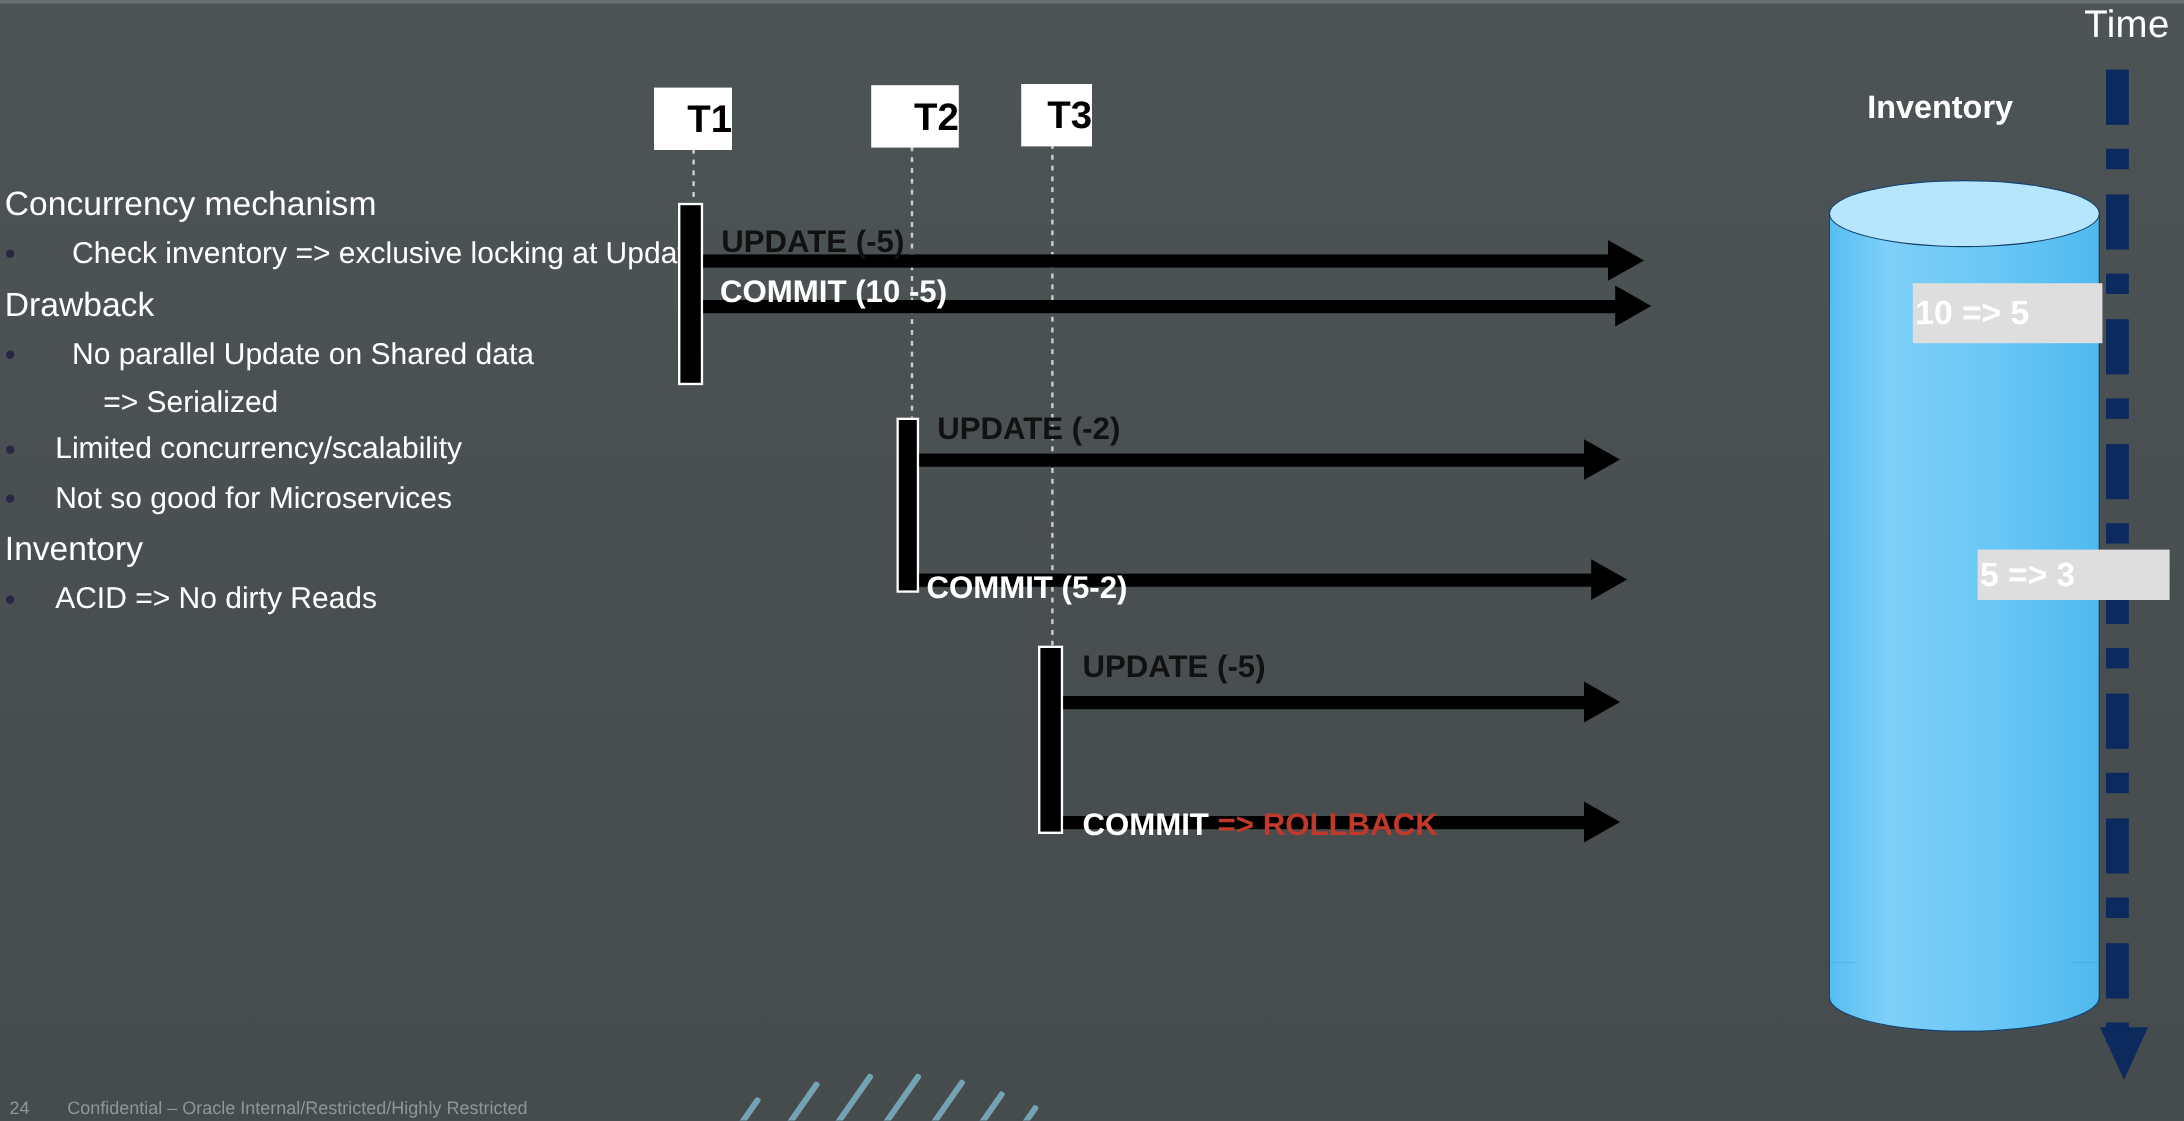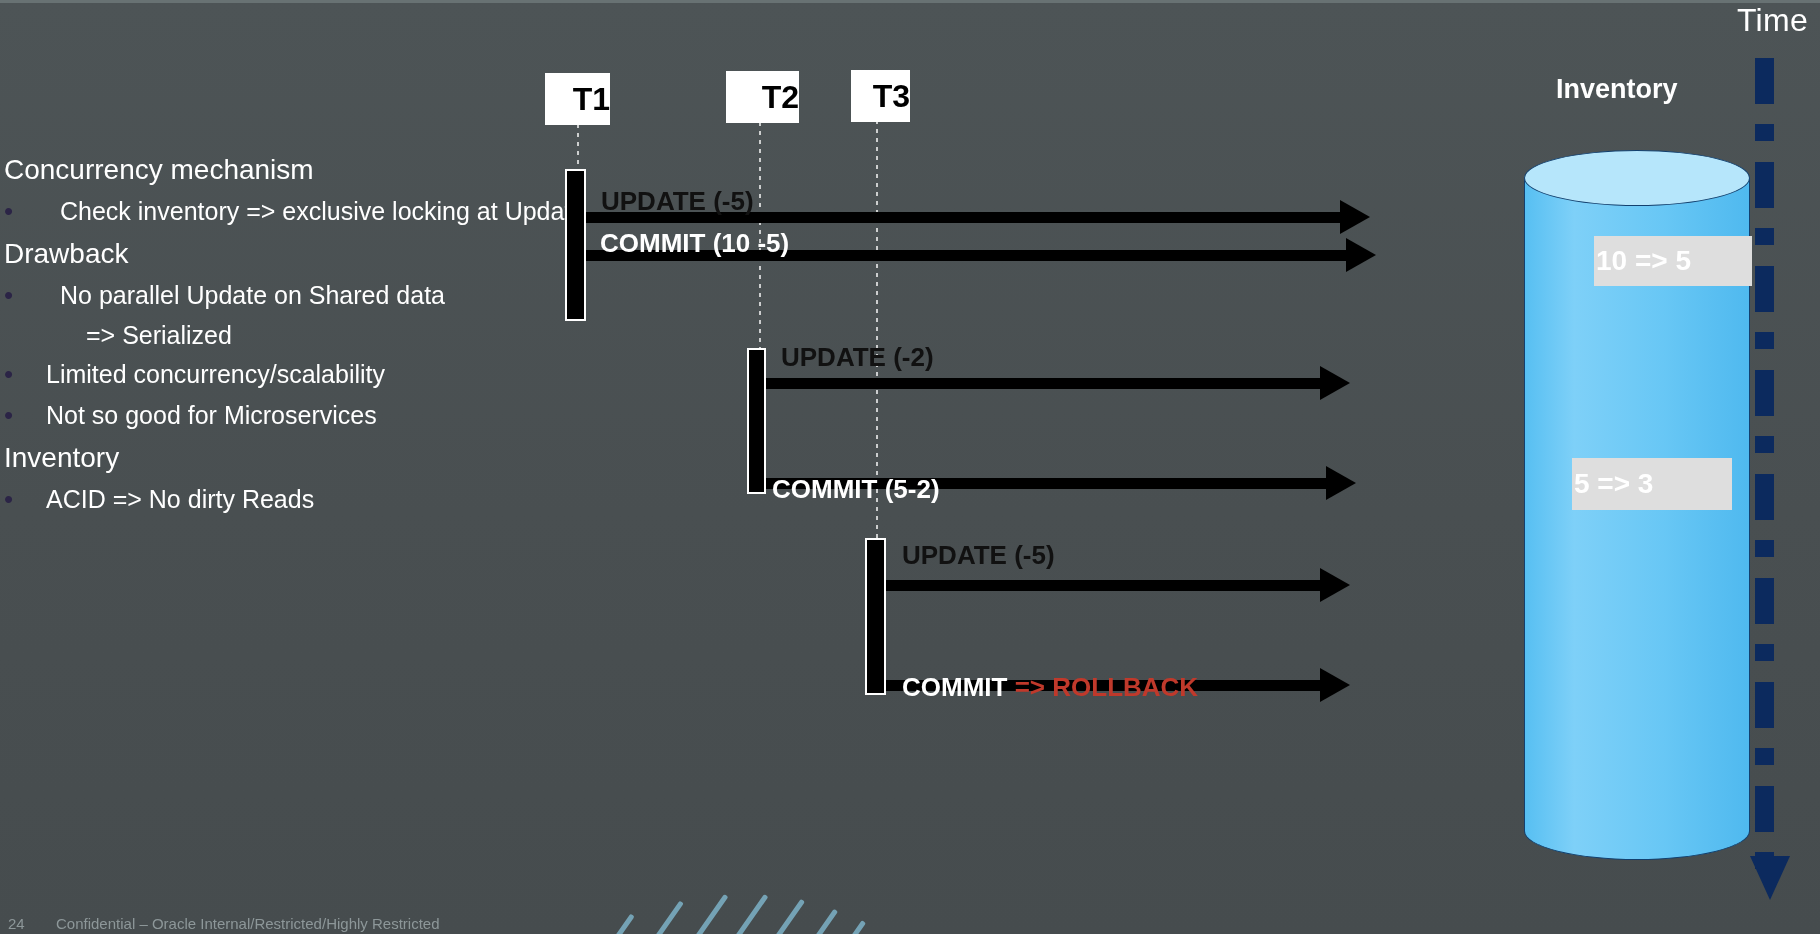--- a/index.html
+++ b/index.html
@@ -97,21 +97,21 @@
     border: 1px solid #13406e;
   }
   .inv-badge {
     position: absolute;
     background: #dedede;
     color: #ffffff; font-weight: bold; font-size: 28px;
     display: flex; align-items: center;
     padding-left: 2px;
   }
   #badge-1 { left: 1594px; top: 236px; width: 158px; height: 50px; }
-  #badge-2 { left: 1572px; top: 458px; width: 160px; height: 52px; }
+  #badge-2 { left: 1648px; top: 458px; width: 160px; height: 42px; }
 
   
   .txn-box {
     position: absolute; background: #ffffff;
     display: flex; align-items: center; justify-content: flex-end;
     color: #000000; font-weight: bold; font-size: 32px;
   }
   
   .lifeline {
     position: absolute; width: 2px;

